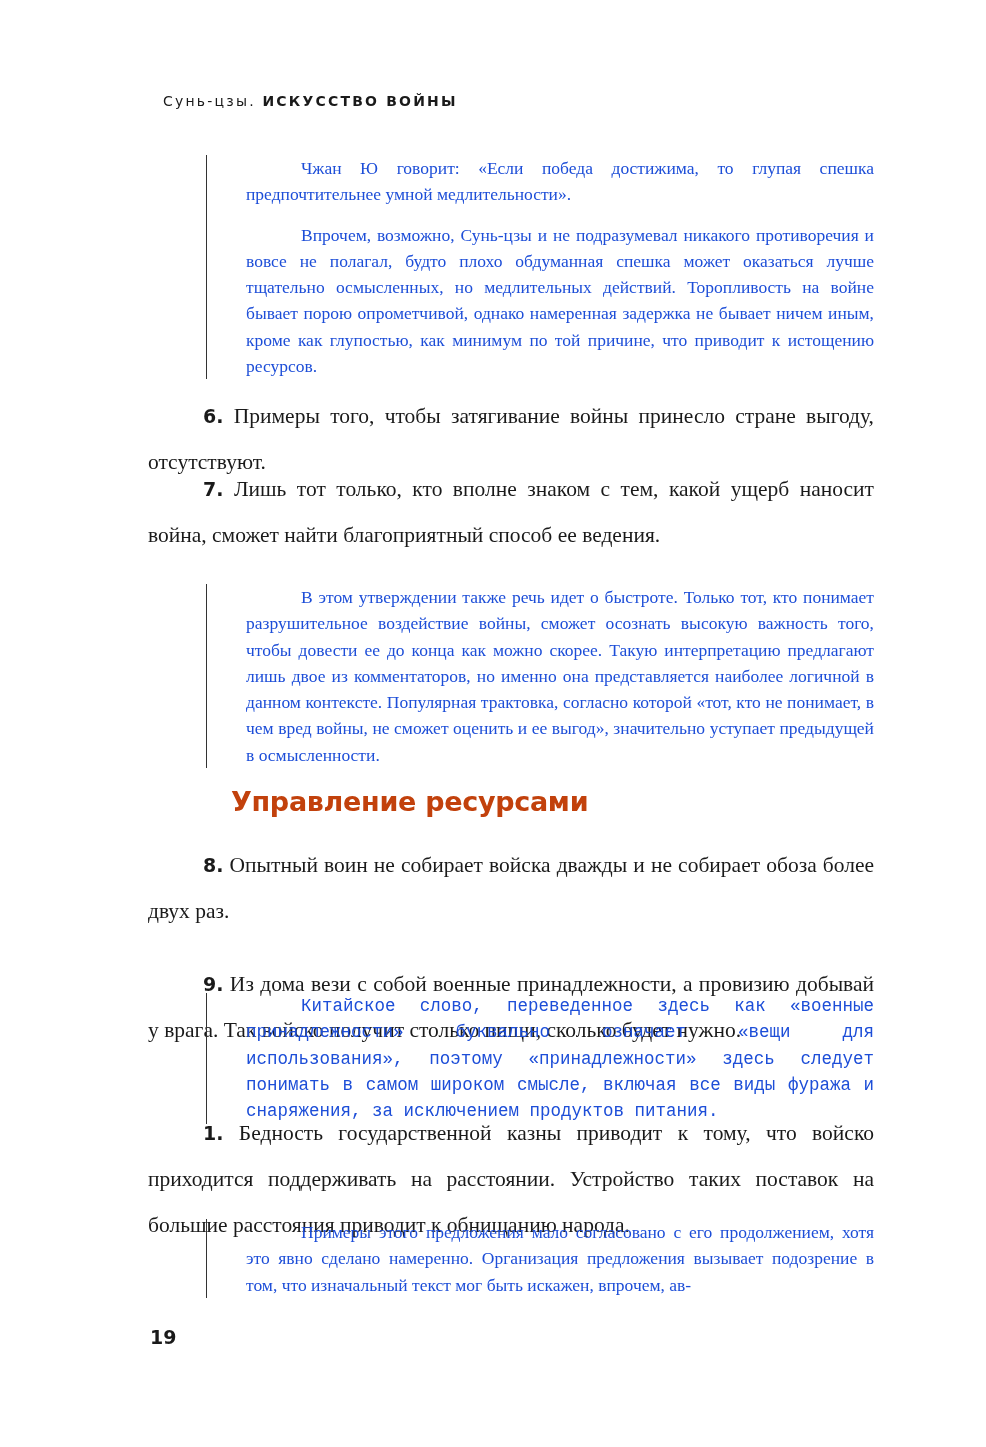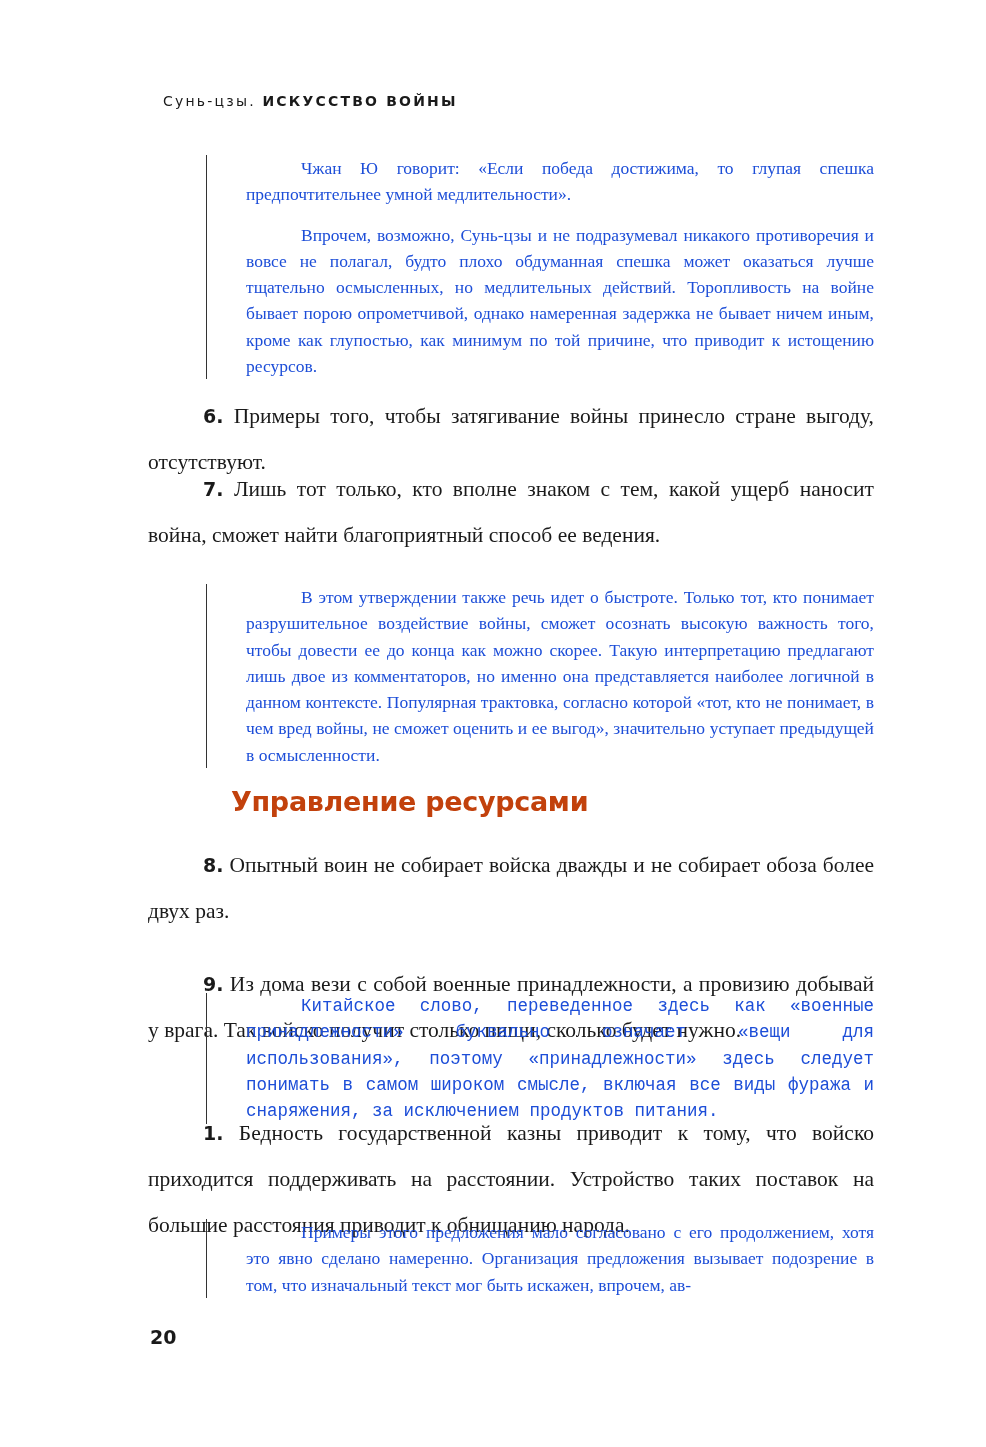--- a/index.html
+++ b/index.html
@@ -73,13 +73,13 @@
 </div>
 
 <div class="line main" style="top:1110px;">
   <p class="indent"><span class="num">1.</span><span> Бедность государственной казны приводит к тому, что войско приходится поддерживать на расстоянии. Устройство таких поставок на большие расстояния приводит к обнищанию народа.</span></p>
 </div>
 
 <div class="comment" style="top:1219px;">
   <p class="indent">Примеры этого предложения мало согласовано с его продолжением, хотя это явно сделано намеренно. Организация предложения вызывает подозрение в том, что изначальный текст мог быть искажен, впрочем, ав-</p>
 </div>
 
-<div class="pagenum">20</div>
+<div class="pagenum">19</div>
 
 </body></html>

